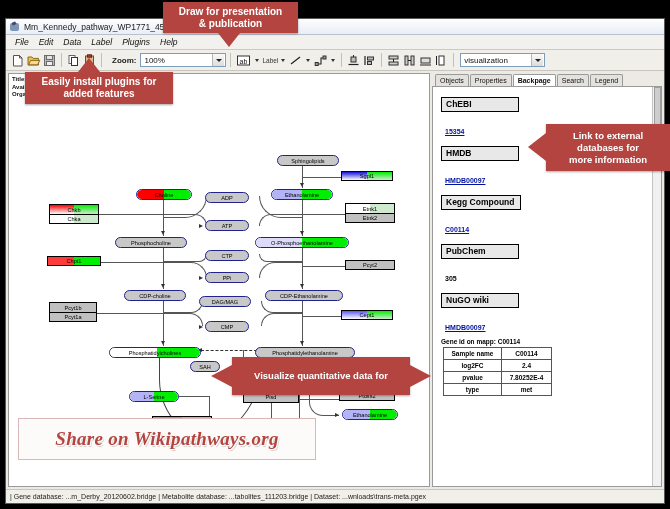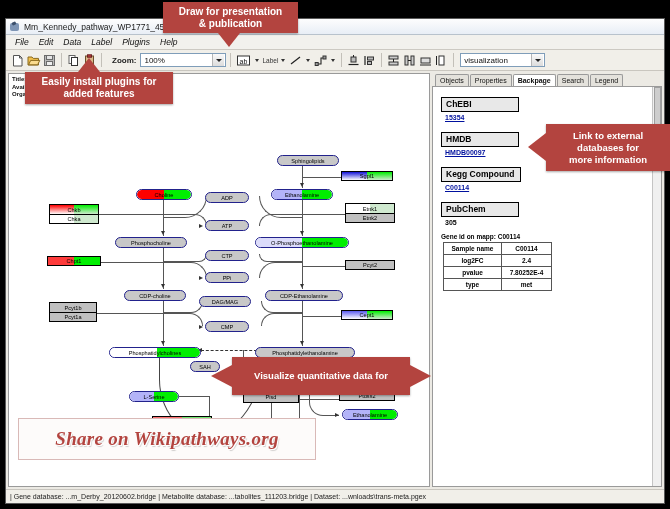--- a/index.html
+++ b/index.html
@@ -119,21 +119,21 @@
     font-size:7px;color:#111;padding:1px 4px 1px 4px;border:1px solid #9a9a9a;border-bottom:none;
     background:#e4e2dc; margin-right:1px; line-height:9px; border-radius:2px 2px 0 0;
   }
   .tab.active{ background:#fff; font-weight:bold; position:relative; top:0; }
   #backpage{
     flex:1; background:#fff; border:1px solid #9a9a9a; position:relative; overflow:hidden;
     padding:6px 0 0 8px; min-height:0;
   }
   .db-head{
     display:inline-block; border:1px solid #000; background:#e8e8e8;
-    font-size:8.5px; font-weight:bold; color:#000; padding:1px 6px 2px 4px; margin-bottom:2px;
+    font-size:8.5px; font-weight:bold; color:#000; padding:1px 6px 2px 4px; margin-bottom:16px;
   }
   .db-link{ font-size:7px;color:#00119e;text-decoration:underline;display:block;margin:0 0 7px 4px;font-weight:bold;}
   .db-plain{ font-size:7px;color:#000;display:block;margin:0 0 7px 4px;font-weight:bold;}
   .exp-title{ font-size:9px;font-weight:bold;color:#000;margin:2px 0 7px 0;}
   .gene-id{ font-size:6.5px;font-weight:bold;color:#000;margin-bottom:2px;}
   table.expr{ border-collapse:collapse; margin-left:2px;}
   table.expr td{
     border:1px solid #555; font-size:6.5px; font-weight:bold;
     padding:2px 3px; text-align:center; color:#000; background:#fff;
   }
@@ -603,20 +603,24 @@
         <div>
           <div class="db-head" style="min-width:78px">Kegg Compound</div>
           <a class="db-link" href="#">C00114</a>
         </div>
 
         <div>
           <div class="db-head" style="min-width:78px">PubChem</div>
           <span class="db-plain">305</span>
         </div>
 
+        <div>
+          <div class="db-head" style="min-width:78px">NuGO wiki</div>
+          <a class="db-link" href="#">HMDB00097</a>
+        </div>
 
 
         <div class="gene-id">Gene id on mapp: C00114</div>
 
         <table class="expr">
           <tbody>
               <tr>
             <td class="k">Sample name</td>
             <td class="v">C00114</td>
           </tr>

